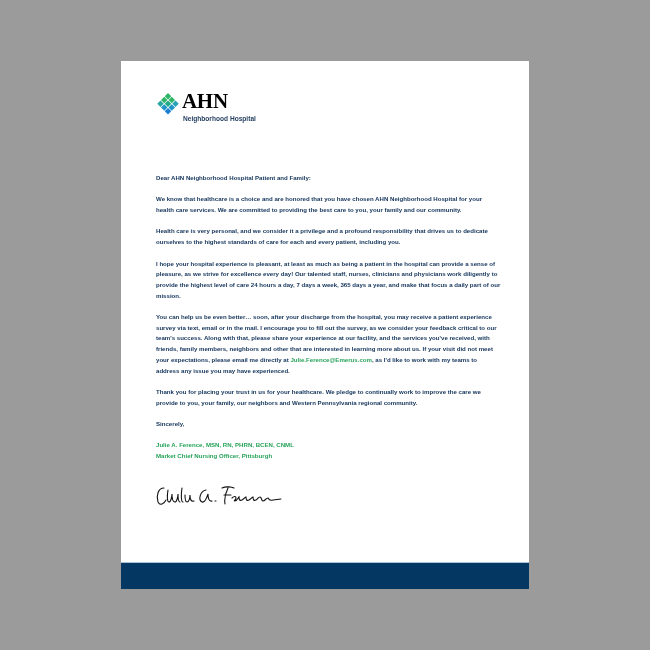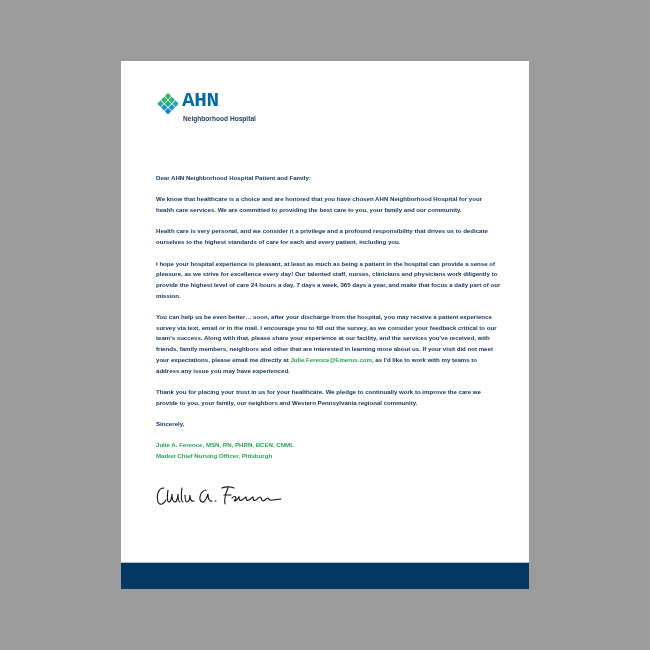--- a/index.html
+++ b/index.html
@@ -22,24 +22,24 @@
     height: 36px;
   }
   .logo-mark {
     position: absolute;
     left: 0; top: 0;
     width: 26px; height: 26px;
   }
   .logo-word {
     position: absolute;
     left: 27px; top: -2px;
-    font-family: Liberation Mono, monospace;
+    font-family: Liberation Serif, serif;
     font-weight: bold;
     font-size: 21px;
-    color: #0369a1;
+    color: #000000;
     letter-spacing: -0.3px;
   }
   .logo-sub {
     position: absolute;
     left: 28px; top: 24px;
     font-family: "Liberation Sans", sans-serif;
     font-weight: bold;
     font-size: 6.6px;
     color: #1f3a5c;
     white-space: nowrap;

